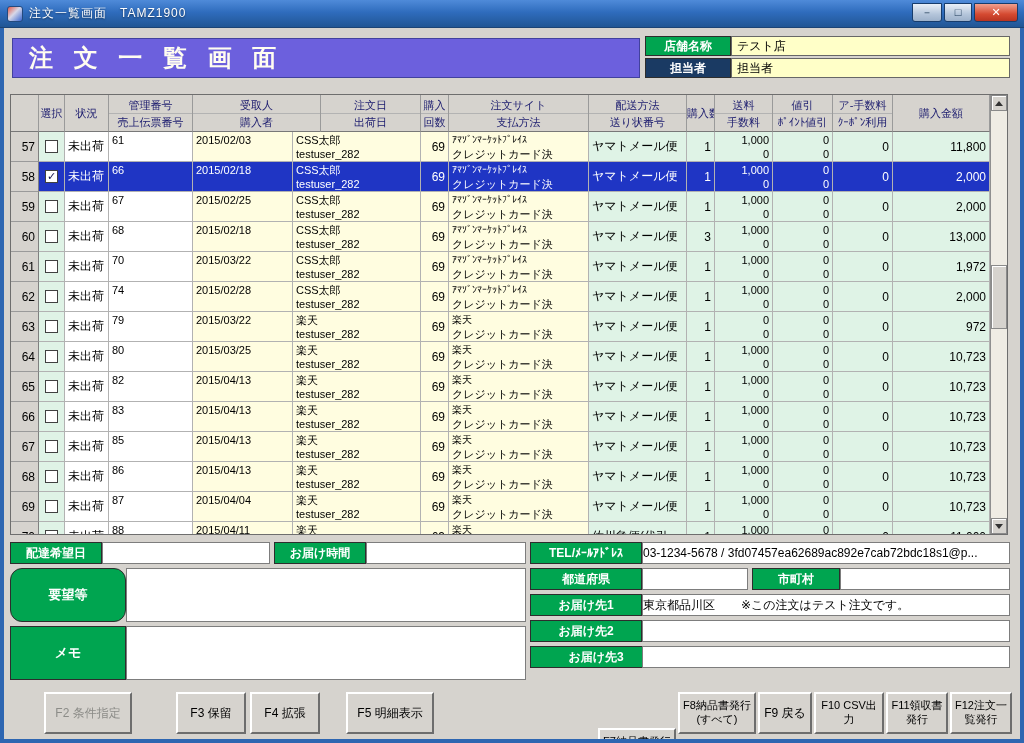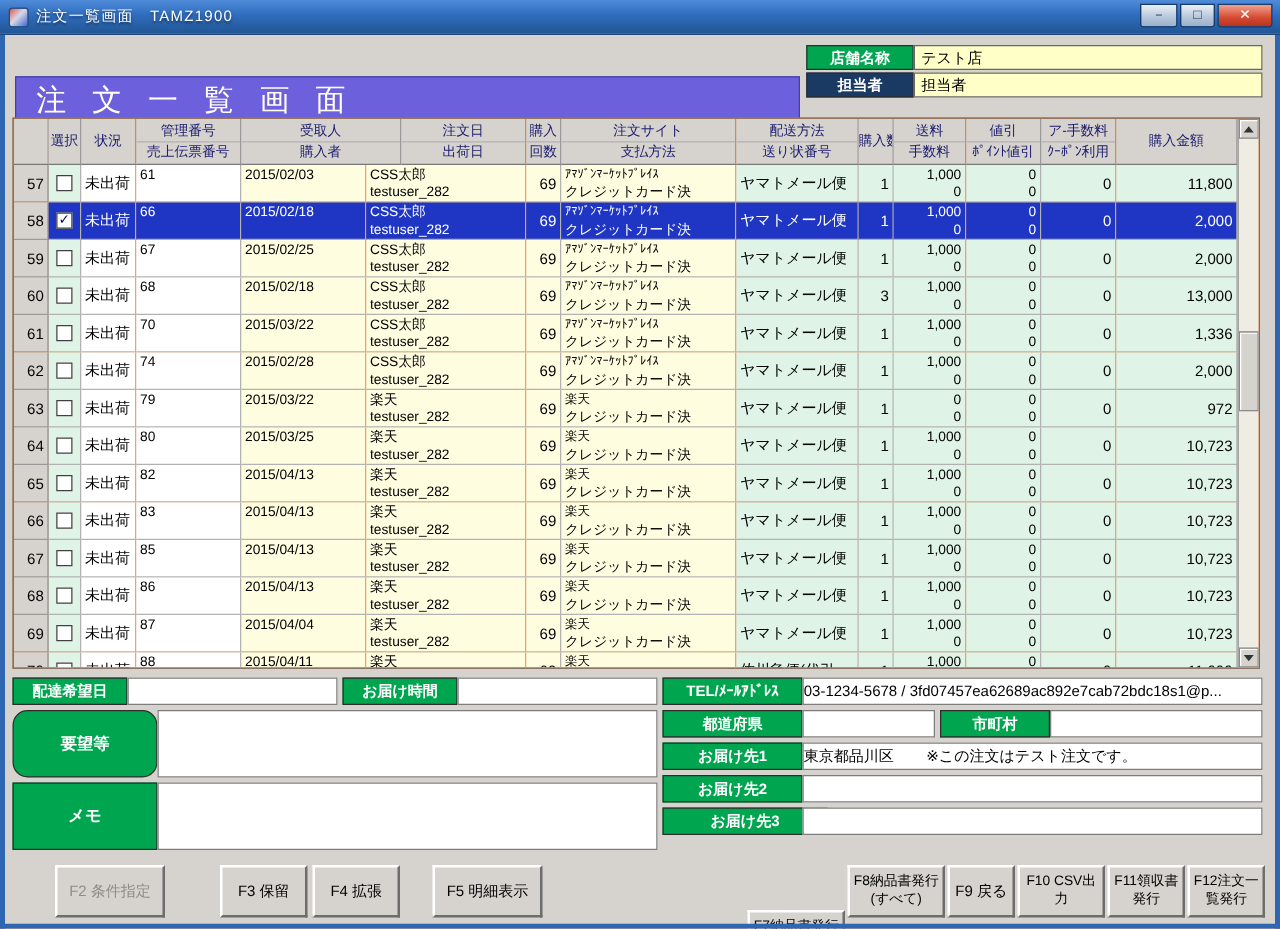--- a/index.html
+++ b/index.html
@@ -31,36 +31,36 @@
   .wbtn.close{width:44px;background:linear-gradient(180deg,#f2a08e,#d54a31 60%,#b83320);color:#fff;font-weight:bold;}
   .win-frame{
     position:absolute;left:0;top:28px;width:1024px;height:715px;box-sizing:border-box;
     border-left:4px solid #2e66b1;border-right:4px solid #2e66b1;border-bottom:4px solid #2e66b1;
     pointer-events:none;z-index:60;
   }
   
   .banner{
     position:absolute;left:12px;top:38px;width:628px;height:40px;box-sizing:border-box;
     background:#6c60dd;border:1px solid #41419e;
-    color:#fffdf0;font-size:24px;font-weight:normal;letter-spacing:7px;
-    line-height:38px;padding-left:16px;margin-top:23px;
+    color:#fffdf0;font-size:24px;font-weight:bold;letter-spacing:7px;
+    line-height:38px;padding-left:16px;
   }
   .vlabel{
     position:absolute;box-sizing:border-box;background:#00a550;border:1px solid #2d2d2d;
     color:#fff;font-size:12px;font-weight:bold;display:flex;align-items:center;justify-content:center;
   }
   .vlabel.navy{background:#1a3a63;}
   .vfield{
     position:absolute;box-sizing:border-box;background:#ffffc8;border:1px solid #676767;
     font-size:12px;color:#000;display:flex;align-items:center;padding:0 5px;
   }
   
   .grid{
     position:absolute;left:10px;top:94px;width:998px;height:441px;box-sizing:border-box;
-    border:1px solid #6e6e6e;background:#f97316;overflow:hidden;
+    border:1px solid #6e6e6e;background:#f0abfc;overflow:hidden;
   }
   .ghead{display:flex;height:37px;}
   .hcell{
     box-sizing:border-box;height:37px;background:#d6d3ce;
     border-right:1px solid #9a9a9a;border-bottom:1px solid #787878;
     display:flex;flex-direction:column;align-items:center;justify-content:center;
     font-size:11px;color:#1b1b6e;overflow:hidden;
   }
   .hcell .hl{width:100%;text-align:center;line-height:16px;white-space:nowrap;}
   .hcell .hl + .hl{border-top:1px solid #b3b3b3;}
@@ -434,21 +434,21 @@
           <span class="b">0</span>
         </div>
         <div class="cell c-mint  w-disc dual right">
           <span class="t">0</span>
           <span class="b">0</span>
         </div>
         <div class="cell c-mint  w-afee mid right">
           <span>0</span>
         </div>
         <div class="cell c-mint  w-amt mid right">
-          <span>1,336</span>
+          <span>1,972</span>
         </div>
       </div>
       <div class="row">
         <div class="cell c-gutter w-gutter mid right">
           <span>62</span>
         </div>
         <div class="cell c-mint  w-sel mid center">
           <div class="checkbox"></div>
         </div>
         <div class="cell c-white w-status mid">

